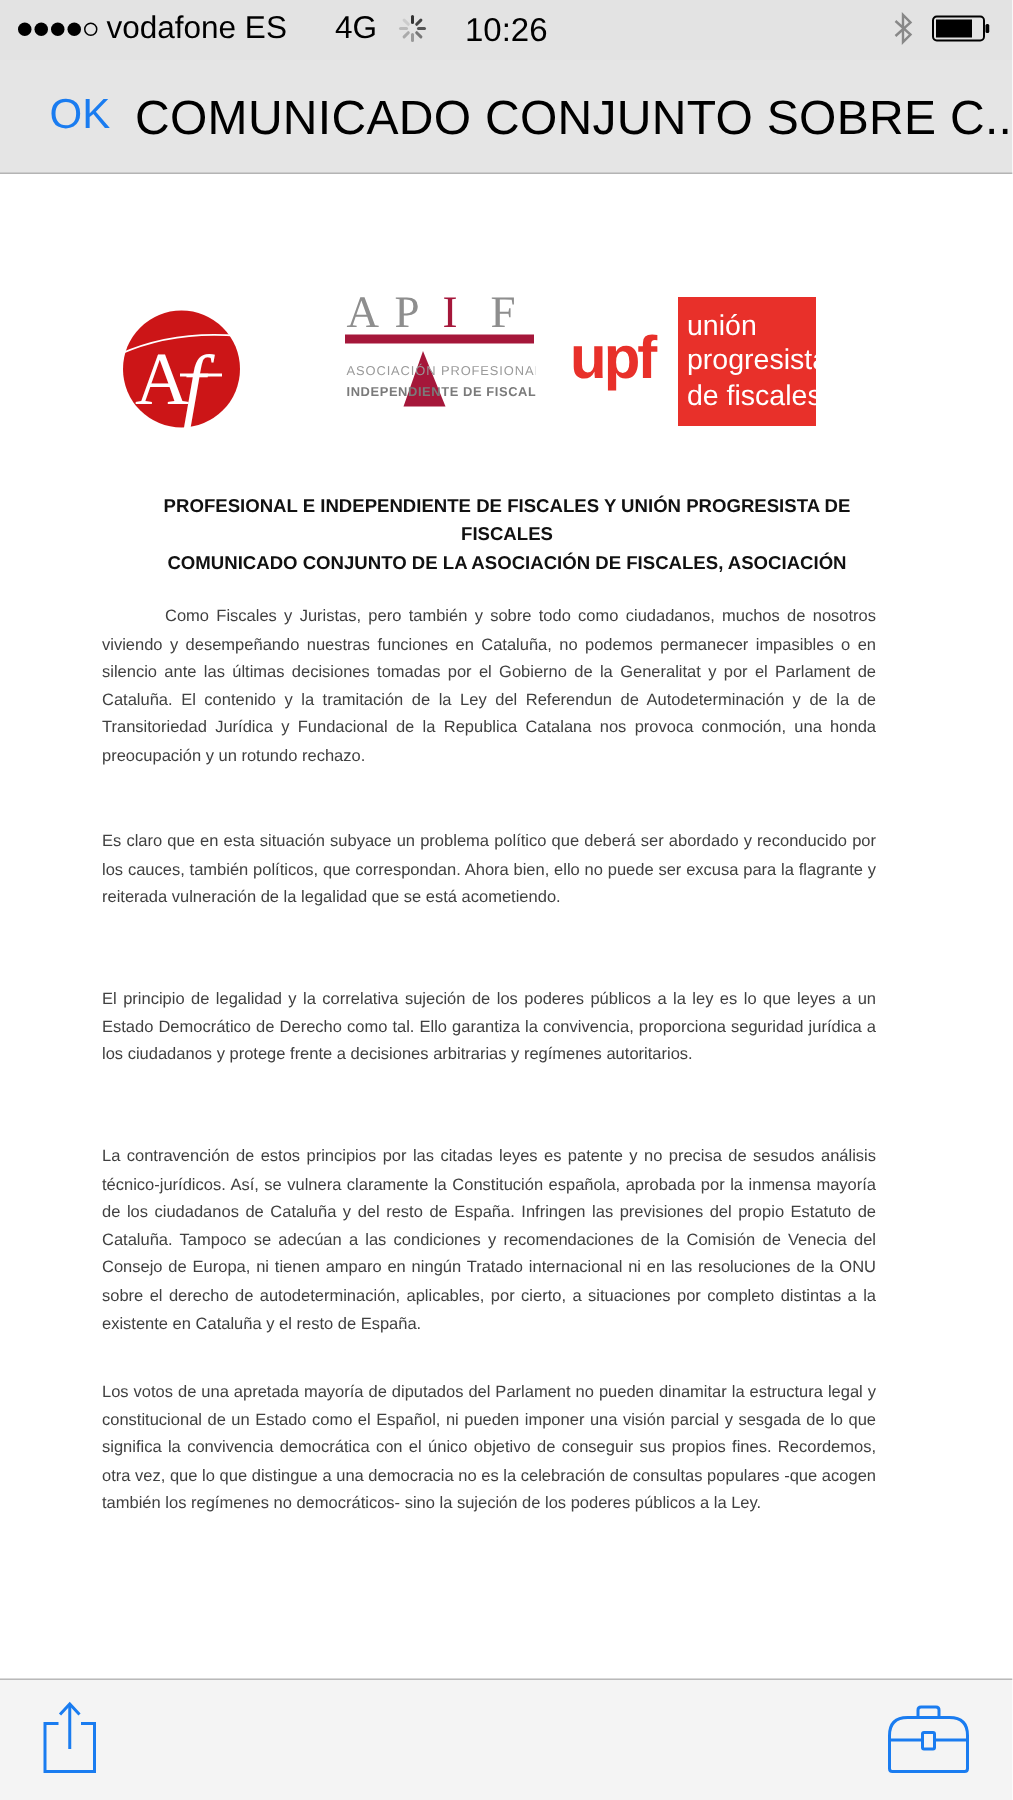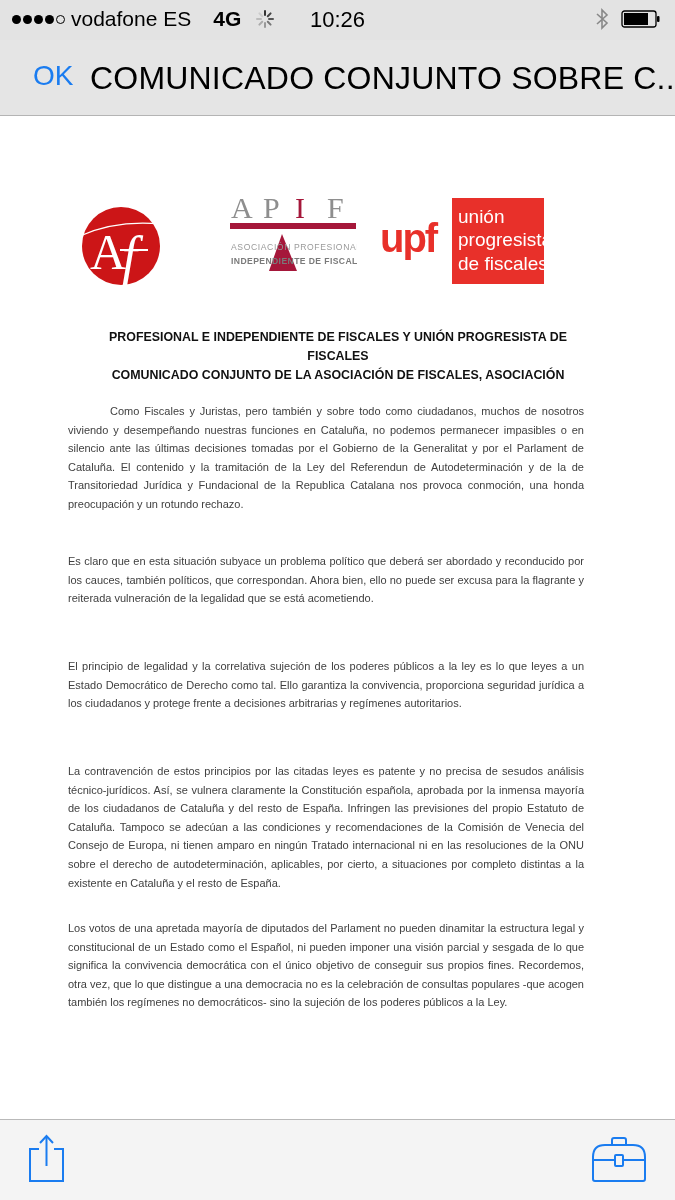--- a/index.html
+++ b/index.html
@@ -4,22 +4,22 @@
 <style>
   html, body { margin:0; padding:0; }
   body { width:675px; height:1200px; position:relative; overflow:hidden; background:#ffffff; font-family:"Liberation Sans", sans-serif; }
 
   
   .status-bar { position:absolute; left:0; top:0; width:675px; height:40px; background:#e3e3e3; color:#000; font-size:21px; }
   .status-left { position:absolute; left:12px; top:7px; display:flex; align-items:center; white-space:nowrap; }
   .signal { display:flex; align-items:center; gap:2px; margin-right:6px; }
   .dot { width:9px; height:9px; border-radius:50%; background:#000; display:inline-block; }
   .dot.empty { background:transparent; border:1.2px solid #000; width:7px; height:7px; }
-  .carrier { margin-right:22px; }
-  .network { margin-right:14px;font-weight:bold; }
+  .carrier { margin-right:32px; }
+  .network { margin-right:14px; }
   .spinner { width:20px; height:20px; margin-right:36px; }
   .time { font-weight:normal; font-size:22px; position:absolute; left:310px; top:7px; }
   .bt-icon { position:absolute; left:594px; top:7px; width:16px; height:24px; }
   .battery { position:absolute; left:621px; top:10px; width:40px; height:18px; }
 
   
   .nav-bar { position:absolute; left:0; top:40px; width:675px; height:75px; background:#e5e5e5; border-bottom:1px solid #b4b4b4; }
   .ok-button { position:absolute; left:33px; top:20px; color:#1a7cf0; font-size:28px; cursor:pointer; }
   .nav-title { position:absolute; left:90px; top:20px; color:#000; font-size:32px; white-space:nowrap; letter-spacing:0.2px; }
   .logo-af { position:absolute; left:76px; top:206px; width:90px; height:80px; }

